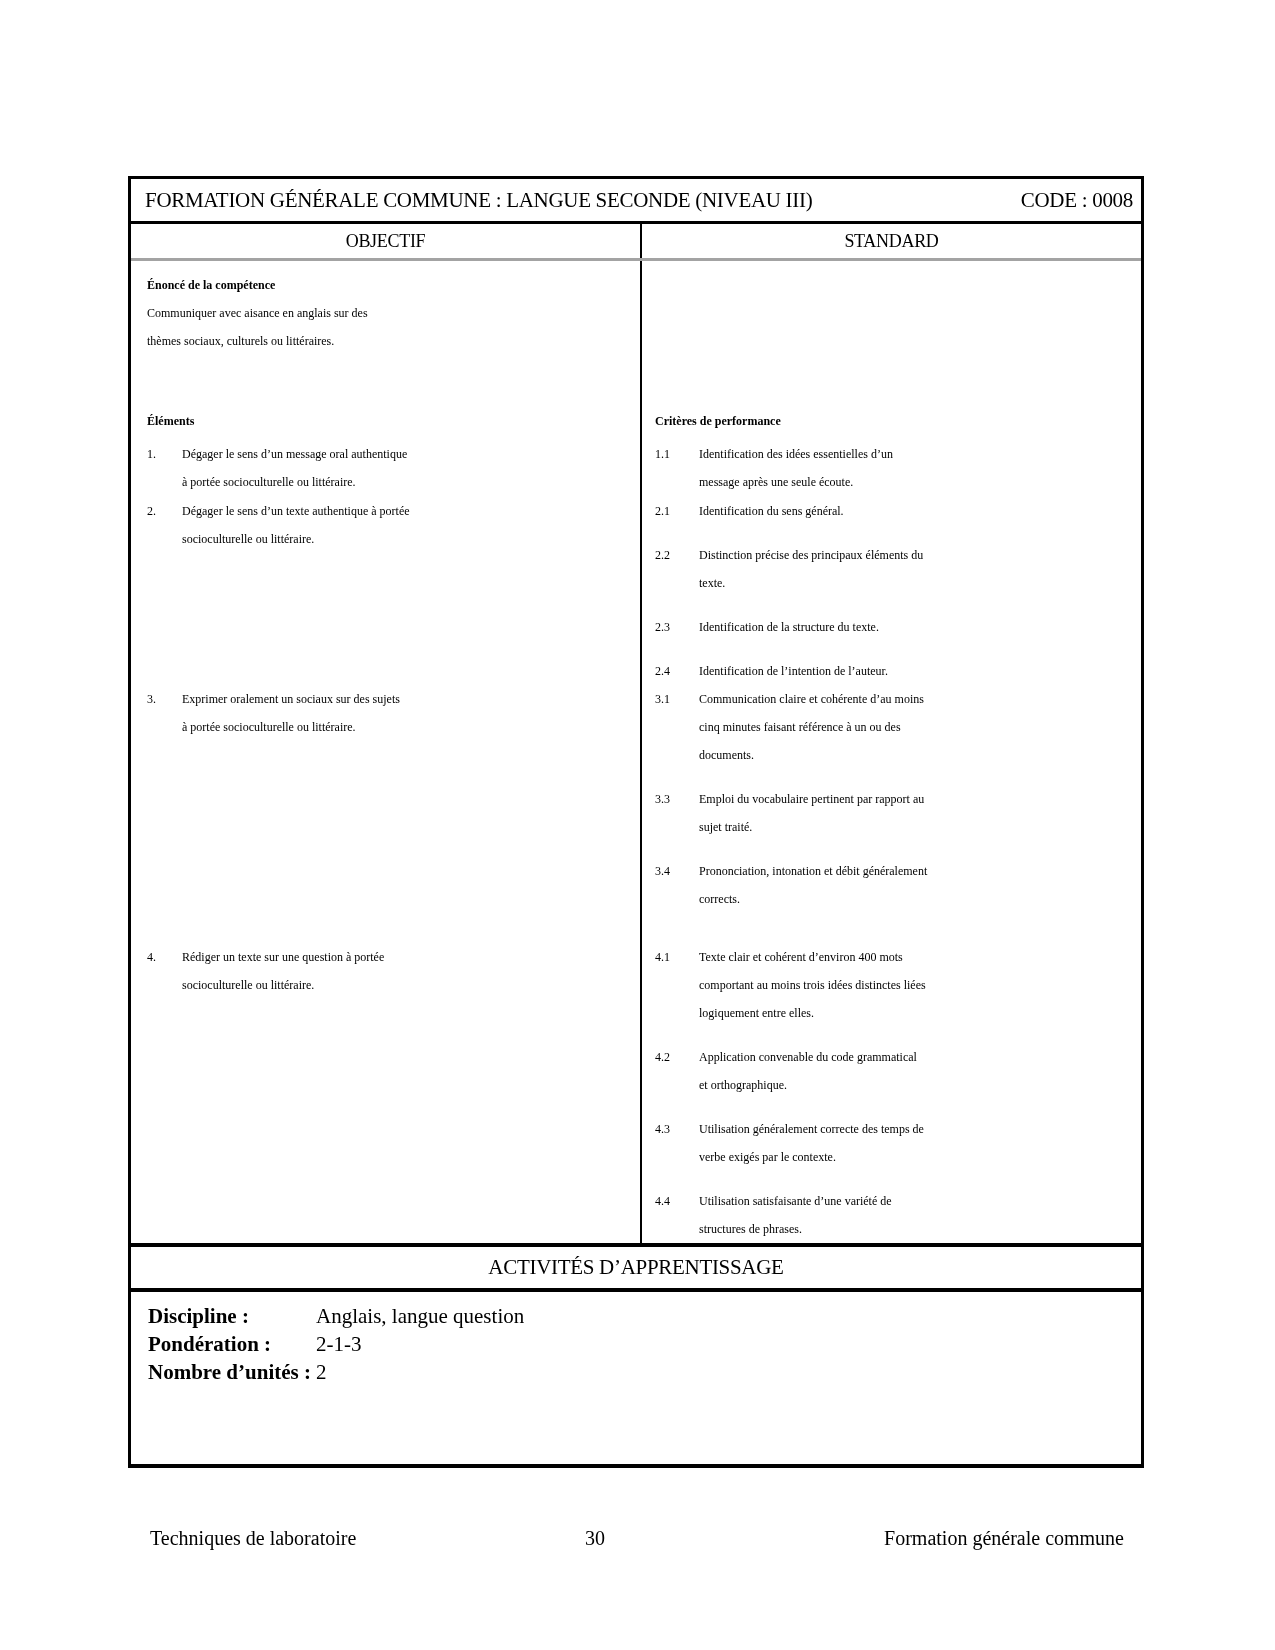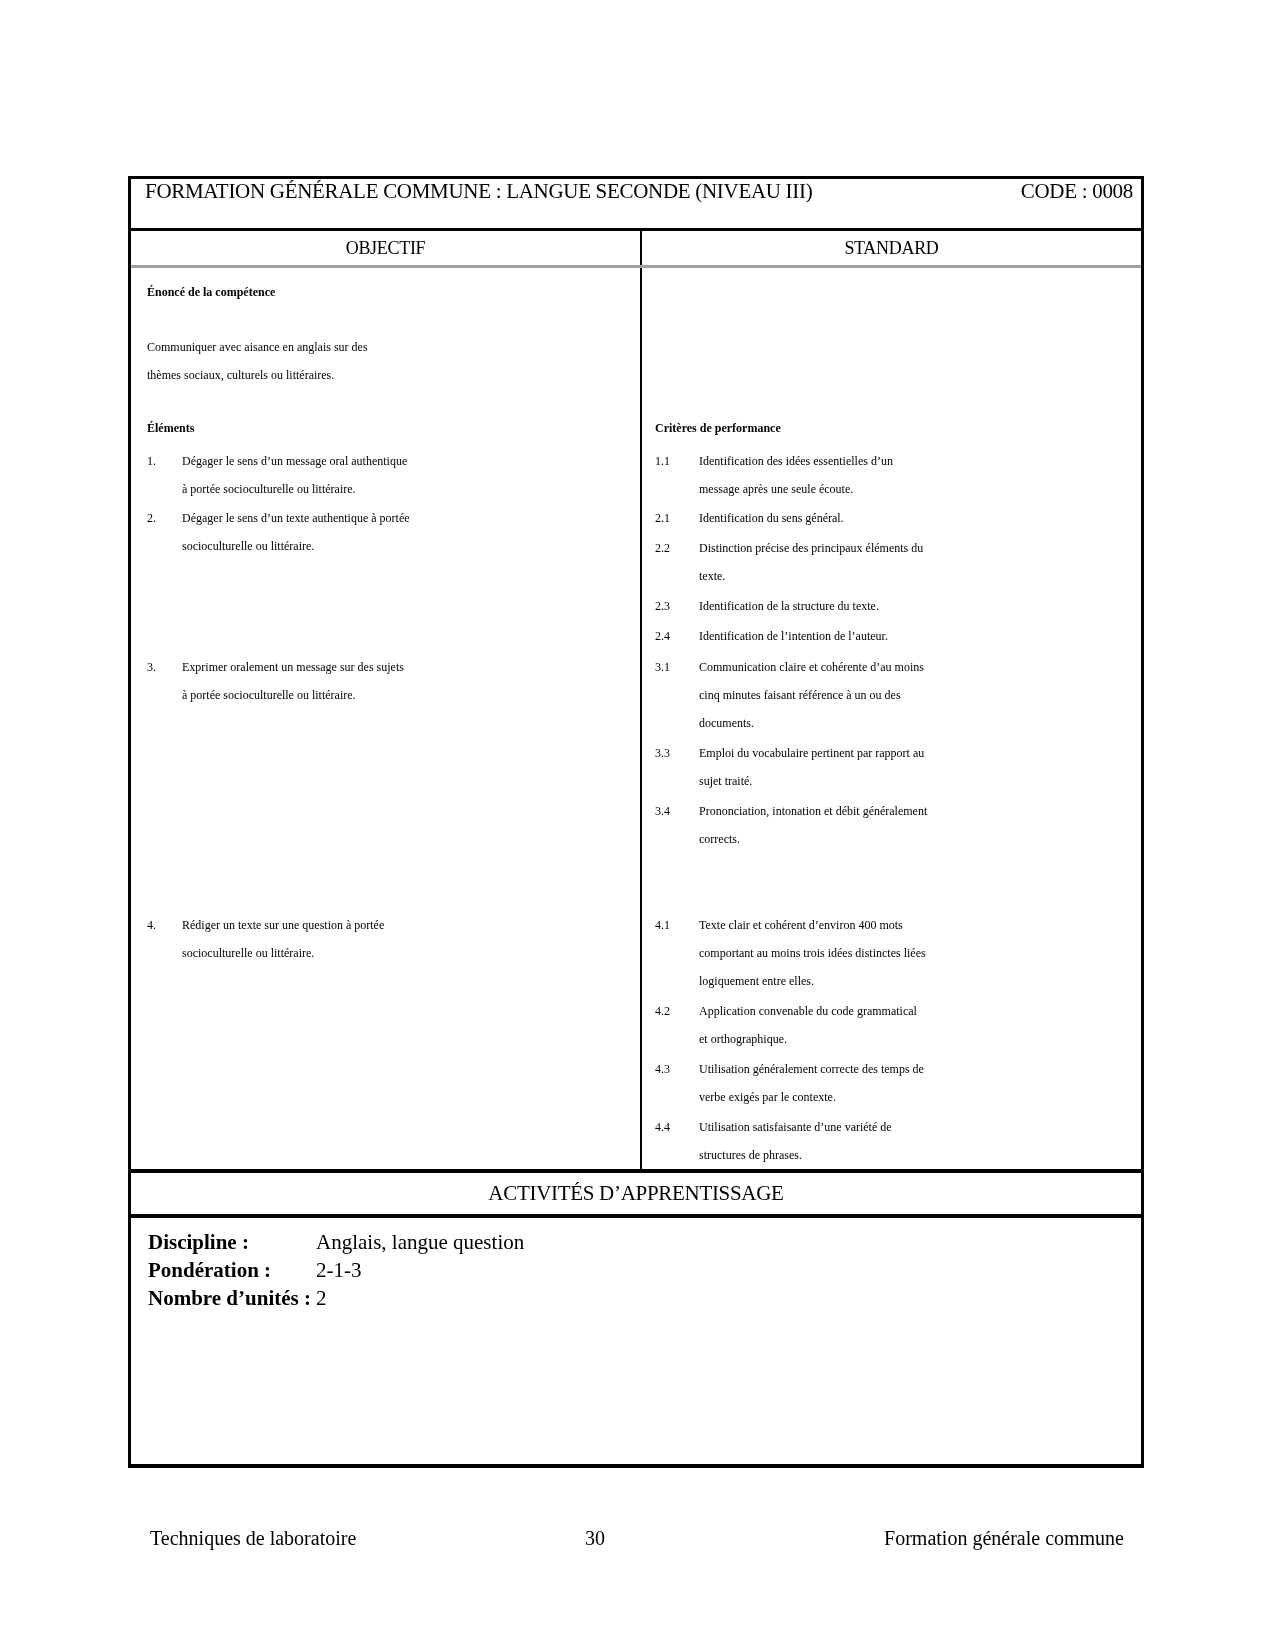--- a/index.html
+++ b/index.html
@@ -29,22 +29,22 @@
     flex-direction: column;
     background: #fff;
   }
 
   .title-row {
     height: 42px;
     flex: none;
     border-bottom: 3px solid #000;
     display: flex;
     justify-content: space-between;
-    align-items: flex-start;
-    padding: 0 8px 7px 14px;
+    align-items: center;
+    padding: 0 8px 0 14px;
     font-size: 21px;
     letter-spacing: -0.3px;
     white-space: nowrap;
   }
 
   .colhead-row {
     height: 34px;
     flex: none;
     border-bottom: 3px solid #a3a3a3;
     display: flex;
@@ -72,23 +72,23 @@
     flex: 1;
     box-sizing: border-box;
     padding: 0 6px 0 13px;
   }
 
   .doc-text { font-size: 12px; line-height: 28px; }
   .bold { font-weight: bold; }
   .pre { white-space: pre-line; }
 
   .cellA { padding-top: 10px; }
-  .enonce-text { margin-top: 27px; }
-
-  .item { display: flex; margin-top: 2px; }
+  .enonce-text { }
+
+  .item { display: flex; margin-top: 16px; }
   .item:first-child { margin-top: 0; }
   .num  { flex: none; width: 35px; }
   .numr { flex: none; width: 44px; }
   .txt  { flex: 1; }
 
   
   .band {
     flex: none;
     height: 41px;
     border-top: 4px solid #000;
@@ -201,21 +201,21 @@
           <span class="numr">2.4</span>
           <span class="txt pre">Identification de l’intention de l’auteur.</span>
         </div>
       </div>
     </div>
 
     <div class="brow doc-text" style="min-height:258px">
       <div class="cl">
         <div class="item">
           <span class="num">3.</span>
-          <span class="txt pre">Exprimer oralement un message sur des sujets
+          <span class="txt pre">Exprimer oralement un sociaux sur des sujets
 à portée socioculturelle ou littéraire.</span>
         </div>
       </div>
       <div class="cr">
         <div class="item">
           <span class="numr">3.1</span>
           <span class="txt pre">Communication claire et cohérente d’au moins
 cinq minutes faisant référence à un ou des
 documents.</span>
         </div>

